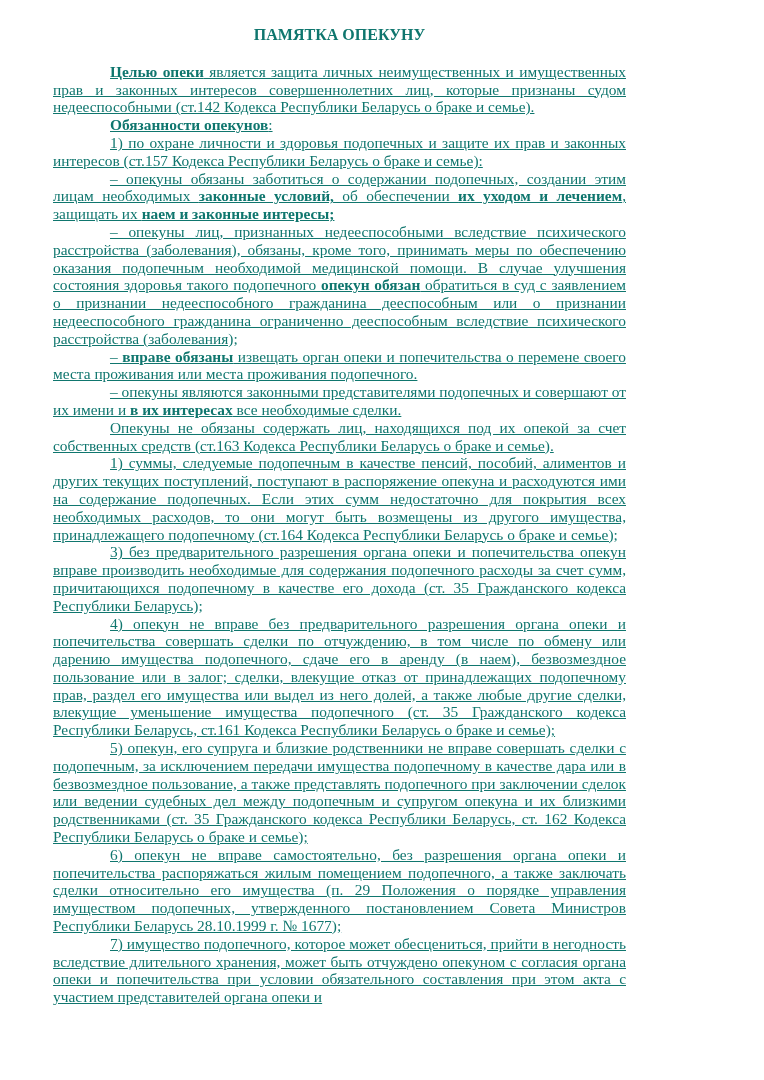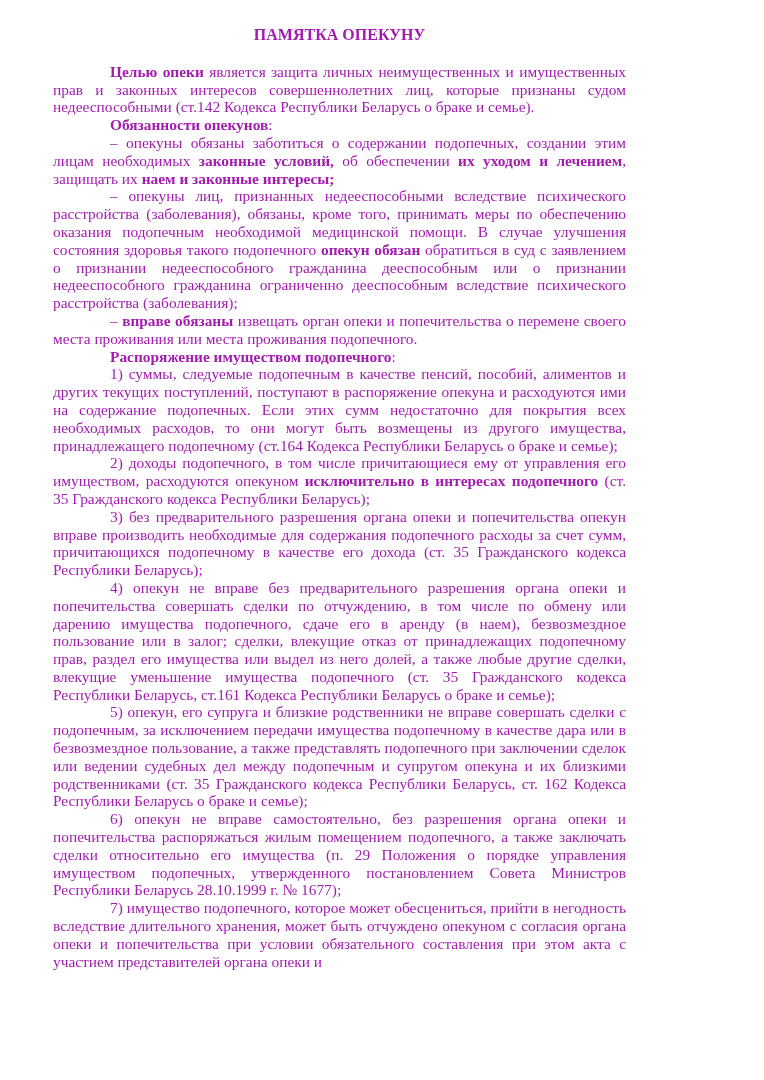--- a/index.html
+++ b/index.html
@@ -6,55 +6,57 @@
     margin: 0;
     padding: 0;
     background: #ffffff;
   }
   .page {
     position: relative;
     width: 640px;
     height: 1080px;
     box-sizing: border-box;
     background: #ffffff;
-    color: #a21caf;
+    color: #0f766e;
     padding: 26px 14px 0 53px;
     font-family: "Liberation Serif", "DejaVu Serif", serif;
     font-size: 15.4px;
     line-height: 17.8px;
     overflow: hidden;
   }
   .doc-title {
     text-align: center;
     font-weight: bold;
     font-size: 16px;
     margin: 0 0 19px 0;
   }
   .para {
     margin: 0;
     text-indent: 57px;
     text-align: justify;
+    text-decoration: underline;
   }
   .b {
     font-weight: bold;
   }
 </style>
 </head>
 <body>
 
 <div class="page">
   <h1 class="doc-title">ПАМЯТКА ОПЕКУНУ</h1>
   <div>
       <p class="para"><span class="b">Целью опеки</span><span> является защита личных неимущественных и имущественных прав и законных интересов совершеннолетних лиц, которые признаны судом недееспособными (ст.142 Кодекса Республики Беларусь о браке и семье).</span></p>
       <p class="para"><span class="b">Обязанности опекунов</span><span>:</span></p>
+      <p class="para"><span>1) по охране личности и здоровья подопечных и защите их прав и законных интересов (ст.157 Кодекса Республики Беларусь о браке и семье):</span></p>
       <p class="para"><span>– опекуны обязаны заботиться о содержании подопечных, создании этим лицам необходимых </span><span class="b">законные условий,</span><span> об обеспечении </span><span class="b">их уходом и лечением</span><span>, защищать их </span><span class="b">наем и законные интересы;</span></p>
       <p class="para"><span>– опекуны лиц, признанных недееспособными вследствие психического расстройства (заболевания), обязаны, кроме того, принимать меры по обеспечению оказания подопечным необходимой медицинской помощи. В случае улучшения состояния здоровья такого подопечного </span><span class="b">опекун обязан</span><span> обратиться в суд с заявлением о признании недееспособного гражданина дееспособным или о признании недееспособного гражданина ограниченно дееспособным вследствие психического расстройства (заболевания);</span></p>
       <p class="para"><span>– </span><span class="b">вправе обязаны</span><span> извещать орган опеки и попечительства о перемене своего места проживания или места проживания подопечного.</span></p>
-      <p class="para"><span class="b">Распоряжение имуществом подопечного</span><span>:</span></p>
+      <p class="para"><span>– опекуны являются законными представителями подопечных и совершают от их имени и </span><span class="b">в их интересах</span><span> все необходимые сделки.</span></p>
+      <p class="para"><span>Опекуны не обязаны содержать лиц, находящихся под их опекой за счет собственных средств (ст.163 Кодекса Республики Беларусь о браке и семье).</span></p>
       <p class="para"><span>1) суммы, следуемые подопечным в качестве пенсий, пособий, алиментов и других текущих поступлений, поступают в распоряжение опекуна и расходуются ими на содержание подопечных. Если этих сумм недостаточно для покрытия всех необходимых расходов, то они могут быть возмещены из другого имущества, принадлежащего подопечному (ст.164 Кодекса Республики Беларусь о браке и семье);</span></p>
-      <p class="para"><span>2) доходы подопечного, в том числе причитающиеся ему от управления его имуществом, расходуются опекуном </span><span class="b">исключительно в интересах подопечного</span><span> (ст. 35 Гражданского кодекса Республики Беларусь);</span></p>
       <p class="para"><span>3) без предварительного разрешения органа опеки и попечительства опекун вправе производить необходимые для содержания подопечного расходы за счет сумм, причитающихся подопечному в качестве его дохода (ст. 35 Гражданского кодекса Республики Беларусь);</span></p>
       <p class="para"><span>4) опекун не вправе без предварительного разрешения органа опеки и попечительства совершать сделки по отчуждению, в том числе по обмену или дарению имущества подопечного, сдаче его в аренду (в наем), безвозмездное пользование или в залог; сделки, влекущие отказ от принадлежащих подопечному прав, раздел его имущества или выдел из него долей, а также любые другие сделки, влекущие уменьшение имущества подопечного (ст. 35 Гражданского кодекса Республики Беларусь, ст.161 Кодекса Республики Беларусь о браке и семье);</span></p>
       <p class="para"><span>5) опекун, его супруга и близкие родственники не вправе совершать сделки с подопечным, за исключением передачи имущества подопечному в качестве дара или в безвозмездное пользование, а также представлять подопечного при заключении сделок или ведении судебных дел между подопечным и супругом опекуна и их близкими родственниками (ст. 35 Гражданского кодекса Республики Беларусь, ст. 162 Кодекса Республики Беларусь о браке и семье);</span></p>
       <p class="para"><span>6) опекун не вправе самостоятельно, без разрешения органа опеки и попечительства распоряжаться жилым помещением подопечного, а также заключать сделки относительно его имущества (п. 29 Положения о порядке управления имуществом подопечных, утвержденного постановлением Совета Министров Республики Беларусь 28.10.1999 г. № 1677);</span></p>
       <p class="para"><span>7) имущество подопечного, которое может обесцениться, прийти в негодность вследствие длительного хранения, может быть отчуждено опекуном с согласия органа опеки и попечительства при условии обязательного составления при этом акта с участием представителей органа опеки и</span></p>
     </div>
 </div>
 
 </body></html>

